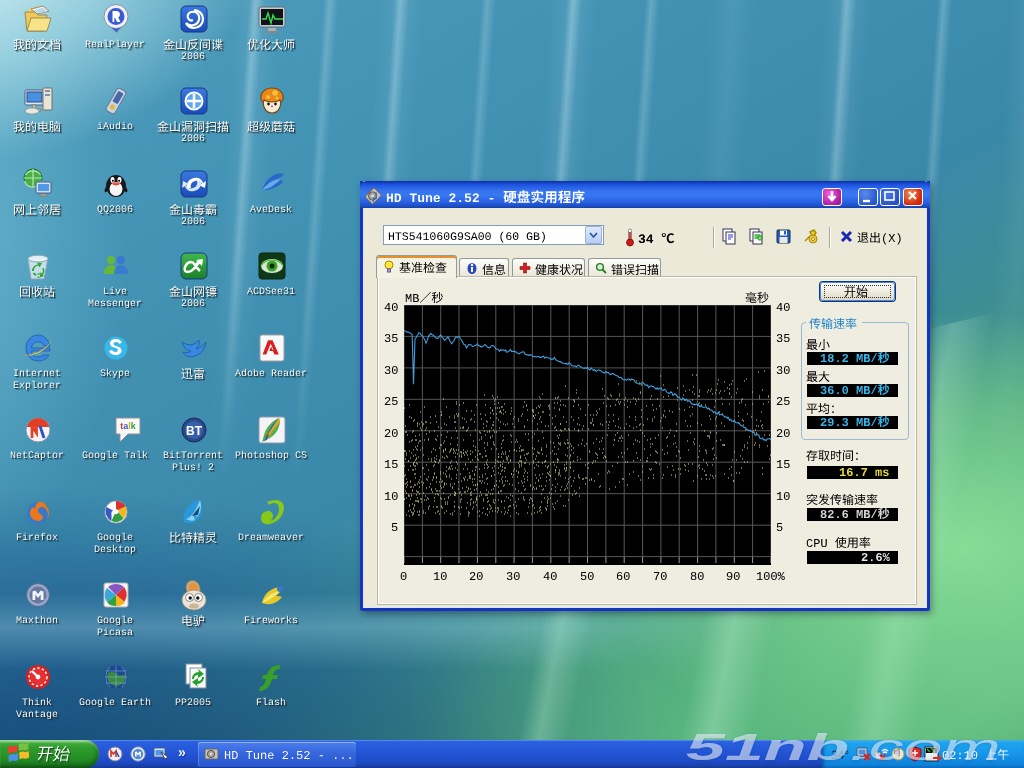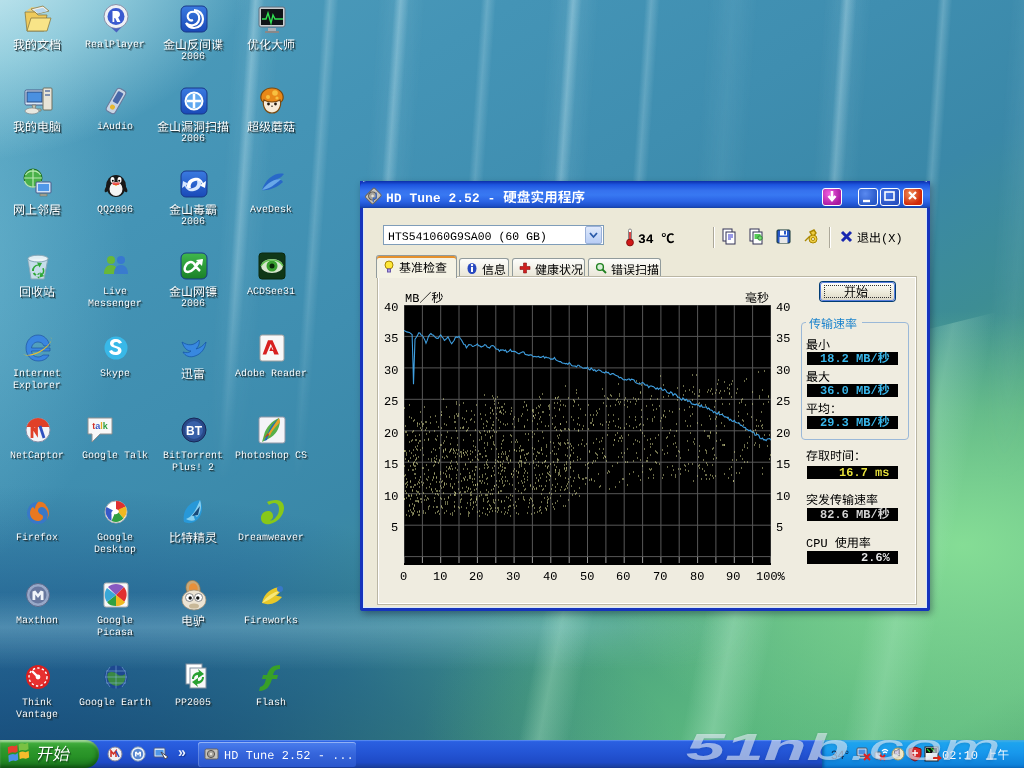--- a/index.html
+++ b/index.html
@@ -416,21 +416,21 @@
 <path d="M18 12l4 12" stroke="#3050c0" stroke-width="2.8"></path>
       </svg></div>
     <div style="position:absolute;left:10px;top:448px;line-height:0"><svg width="56" height="14" viewBox="0 0 56 14">
         <defs>
           <path id="t27" d="M4.1 0 1.5 -5.5Q1.6 -4.7 1.6 -4.3V0H0.8V-6.6H1.9L4.5 -1Q4.4 -1.7 4.4 -2.4V-6.6H5.2V0Z M7.6 -2.5Q7.6 -1.6 8 -1.1Q8.4 -0.6 9 -0.6Q9.5 -0.6 9.9 -0.8Q10.3 -1 10.4 -1.4L11.2 -1.2Q11 -0.5 10.4 -0.2Q9.8 0.1 9 0.1Q7.9 0.1 7.3 -0.6Q6.7 -1.3 6.7 -2.7Q6.7 -4 7.3 -4.7Q7.9 -5.4 9 -5.4Q10.2 -5.4 10.8 -4.7Q11.3 -4 11.3 -2.6V-2.5ZM9 -4.7Q8.4 -4.7 8 -4.3Q7.6 -3.9 7.6 -3.1H10.4Q10.3 -4.7 9 -4.7Z M12.9 -4.6V-5.3H13.8L14 -6.7H14.6V-5.3H16.7V-4.6H14.6V-1.4Q14.6 -1 14.8 -0.8Q15 -0.6 15.5 -0.6Q16.2 -0.6 17 -0.8V-0.1Q16.1 0.1 15.3 0.1Q14.5 0.1 14.1 -0.3Q13.8 -0.6 13.8 -1.3V-4.6Z M19.5 -3.3Q19.5 -2 20 -1.3Q20.4 -0.7 21.2 -0.7Q21.7 -0.7 22.1 -1Q22.5 -1.3 22.8 -2L23.6 -1.7Q22.9 0.1 21.2 0.1Q19.9 0.1 19.2 -0.8Q18.6 -1.7 18.6 -3.3Q18.6 -6.7 21.2 -6.7Q22.8 -6.7 23.4 -5.1L22.6 -4.7Q22.4 -5.3 22.1 -5.6Q21.7 -5.9 21.2 -5.9Q20.3 -5.9 19.9 -5.3Q19.5 -4.7 19.5 -3.3Z M29.4 -0.5Q29.5 -0.5 29.7 -0.6V-0Q29.3 0 29 0Q28.5 0 28.3 -0.2Q28.1 -0.5 28 -1H28Q27.7 -0.4 27.2 -0.2Q26.8 0.1 26.2 0.1Q25.4 0.1 25 -0.3Q24.6 -0.7 24.6 -1.5Q24.6 -3.2 26.8 -3.2L28 -3.2V-3.5Q28 -4.2 27.7 -4.4Q27.5 -4.7 26.9 -4.7Q26.3 -4.7 26.1 -4.5Q25.8 -4.3 25.8 -3.9L24.9 -4Q25.1 -5.4 26.9 -5.4Q27.9 -5.4 28.4 -4.9Q28.9 -4.5 28.9 -3.6V-1.3Q28.9 -0.9 29 -0.7Q29.1 -0.5 29.4 -0.5ZM26.4 -0.6Q26.9 -0.6 27.2 -0.8Q27.6 -1 27.8 -1.4Q28 -1.8 28 -2.2V-2.6L27.1 -2.6Q26.5 -2.6 26.2 -2.5Q25.9 -2.3 25.7 -2.1Q25.6 -1.9 25.6 -1.5Q25.6 -1.1 25.8 -0.8Q26 -0.6 26.4 -0.6Z M35.3 -2.7Q35.3 0.1 33.4 0.1Q32.2 0.1 31.8 -0.8H31.8Q31.8 -0.8 31.8 0V2.1H30.9V-4.2Q30.9 -5 30.9 -5.3H31.7Q31.7 -5.3 31.7 -5.1Q31.8 -5 31.8 -4.8Q31.8 -4.5 31.8 -4.4H31.8Q32 -4.9 32.4 -5.2Q32.8 -5.4 33.4 -5.4Q34.4 -5.4 34.9 -4.7Q35.3 -4.1 35.3 -2.7ZM34.4 -2.7Q34.4 -3.8 34.1 -4.2Q33.8 -4.7 33.2 -4.7Q32.4 -4.7 32.1 -4.2Q31.8 -3.6 31.8 -2.6Q31.8 -1.5 32.1 -1Q32.4 -0.6 33.2 -0.6Q33.8 -0.6 34.1 -1Q34.4 -1.5 34.4 -2.7Z M36.9 -4.6V-5.3H37.8L38 -6.7H38.6V-5.3H40.7V-4.6H38.6V-1.4Q38.6 -1 38.8 -0.8Q39 -0.6 39.5 -0.6Q40.2 -0.6 41 -0.8V-0.1Q40.1 0.1 39.3 0.1Q38.5 0.1 38.1 -0.3Q37.8 -0.6 37.8 -1.3V-4.6Z M47.4 -2.6Q47.4 -1.3 46.8 -0.6Q46.1 0.1 45 0.1Q43.8 0.1 43.2 -0.6Q42.6 -1.3 42.6 -2.6Q42.6 -4 43.3 -4.7Q43.9 -5.4 45 -5.4Q46.2 -5.4 46.8 -4.7Q47.4 -4 47.4 -2.6ZM46.4 -2.6Q46.4 -3.7 46.1 -4.2Q45.8 -4.7 45 -4.7Q44.3 -4.7 43.9 -4.2Q43.6 -3.7 43.6 -2.6Q43.6 -1.6 43.9 -1.1Q44.3 -0.6 45 -0.6Q45.7 -0.6 46.1 -1.1Q46.4 -1.6 46.4 -2.6Z M53.1 -4.5Q52.6 -4.6 52.1 -4.6Q51.3 -4.6 50.8 -4Q50.3 -3.4 50.3 -2.5V0H49.4V-3.4Q49.4 -3.8 49.4 -4.3Q49.3 -4.8 49.2 -5.3H50Q50.2 -4.6 50.3 -4.1H50.3Q50.5 -4.6 50.8 -4.9Q51 -5.1 51.3 -5.3Q51.6 -5.4 52.1 -5.4Q52.6 -5.4 53.1 -5.3Z"></path>
         </defs>
         <use href="#t27" x="2" y="12" fill="#1a2a30" fill-opacity=".38"></use>
         <use href="#t27" x="1" y="11" fill="#1a2a30" fill-opacity=".8"></use>
         <use href="#t27" y="10" fill="#ffffff"></use>
       </svg></div>
-    <div class="abs" style="left:84px;top:414px;width:32px;height:32px;line-height:0"><svg width="32" height="32" viewBox="0 0 32 32">
+    <div class="abs" style="left:112px;top:414px;width:32px;height:32px;line-height:0"><svg width="32" height="32" viewBox="0 0 32 32">
         <path d="M4 4h24v16H16l-8 8v-8H4z" fill="#f8f8f8" stroke="#909090"></path>
 <text x="16" y="15" font-family="Liberation Sans" font-size="9" font-weight="bold" text-anchor="middle" fill="#d03028">t<tspan fill="#3858c8">a</tspan><tspan fill="#e8a820">l</tspan><tspan fill="#30a040">k</tspan></text>
       </svg></div>
     <div style="position:absolute;left:82px;top:448px;line-height:0"><svg width="68" height="14" viewBox="0 0 68 14">
         <defs>
           <path id="t28" d="M5.4 -0.6Q4.3 0.1 3.1 0.1Q1.9 0.1 1.2 -0.8Q0.6 -1.7 0.6 -3.3Q0.6 -5 1.2 -5.9Q1.8 -6.7 3.1 -6.7Q4.8 -6.7 5.4 -5.1L4.6 -4.8Q4.2 -5.9 3.1 -5.9Q2.3 -5.9 1.9 -5.3Q1.5 -4.7 1.5 -3.3Q1.5 -0.7 3.2 -0.7Q3.5 -0.7 3.9 -0.8Q4.2 -0.9 4.5 -1V-2.7H3V-3.4H5.4Z M11.4 -2.6Q11.4 -1.3 10.7 -0.6Q10.1 0.1 9 0.1Q7.8 0.1 7.2 -0.6Q6.6 -1.3 6.6 -2.6Q6.6 -4 7.3 -4.7Q7.9 -5.4 9 -5.4Q10.2 -5.4 10.8 -4.7Q11.4 -4 11.4 -2.6ZM10.4 -2.6Q10.4 -3.7 10.1 -4.2Q9.8 -4.7 9 -4.7Q8.3 -4.7 7.9 -4.2Q7.6 -3.7 7.6 -2.6Q7.6 -1.6 7.9 -1.1Q8.3 -0.6 9 -0.6Q9.7 -0.6 10.1 -1.1Q10.4 -1.6 10.4 -2.6Z M17.4 -2.6Q17.4 -1.3 16.7 -0.6Q16.1 0.1 15 0.1Q13.8 0.1 13.2 -0.6Q12.6 -1.3 12.6 -2.6Q12.6 -4 13.3 -4.7Q13.9 -5.4 15 -5.4Q16.2 -5.4 16.8 -4.7Q17.4 -4 17.4 -2.6ZM16.4 -2.6Q16.4 -3.7 16.1 -4.2Q15.8 -4.7 15 -4.7Q14.3 -4.7 13.9 -4.2Q13.6 -3.7 13.6 -2.6Q13.6 -1.6 13.9 -1.1Q14.3 -0.6 15 -0.6Q15.7 -0.6 16.1 -1.1Q16.4 -1.6 16.4 -2.6Z M21 2.1Q20.2 2.1 19.7 1.7Q19.2 1.4 19.1 0.8L20 0.6Q20 1 20.3 1.2Q20.6 1.4 21 1.4Q22.2 1.4 22.2 -0.1V-1.1H22.2Q22 -0.6 21.6 -0.3Q21.1 -0.1 20.6 -0.1Q19.6 -0.1 19.1 -0.7Q18.7 -1.3 18.7 -2.7Q18.7 -4.1 19.2 -4.7Q19.7 -5.4 20.7 -5.4Q21.2 -5.4 21.6 -5.1Q22 -4.9 22.2 -4.4H22.3Q22.3 -4.5 22.3 -4.9Q22.3 -5.2 22.3 -5.3H23.1Q23.1 -5 23.1 -4.2V-0.2Q23.1 1 22.6 1.5Q22.1 2.1 21 2.1ZM22.2 -2.7Q22.2 -3.6 21.9 -4.2Q21.5 -4.7 20.9 -4.7Q20.2 -4.7 19.9 -4.2Q19.6 -3.8 19.6 -2.7Q19.6 -2 19.7 -1.5Q19.9 -1.1 20.1 -0.9Q20.4 -0.7 20.9 -0.7Q21.3 -0.7 21.6 -0.9Q21.9 -1.2 22.1 -1.6Q22.2 -2.1 22.2 -2.7Z M28.1 -0.7 29.5 -0.7V0L27.6 -0Q27.1 -0.1 26.8 -0.5Q26.7 -0.6 26.7 -1.3V-6.6H25.3V-7.2H27.6V-1.2Q27.6 -0.9 27.7 -0.8Q27.8 -0.7 28.1 -0.7ZM28.1 -0.7ZM27.6 -1.2ZM27.7 0ZM26.7 -0.7V-1.3Z M31.6 -2.5Q31.6 -1.6 32 -1.1Q32.4 -0.6 33 -0.6Q33.5 -0.6 33.9 -0.8Q34.3 -1 34.4 -1.4L35.2 -1.2Q35 -0.5 34.4 -0.2Q33.8 0.1 33 0.1Q31.9 0.1 31.3 -0.6Q30.7 -1.3 30.7 -2.7Q30.7 -4 31.3 -4.7Q31.9 -5.4 33 -5.4Q34.2 -5.4 34.8 -4.7Q35.3 -4 35.3 -2.6V-2.5ZM33 -4.7Q32.4 -4.7 32 -4.3Q31.6 -3.9 31.6 -3.1H34.4Q34.3 -4.7 33 -4.7Z M45.5 -5.8V0H44.6V-5.8H42.4V-6.6H47.7V-5.8Z M53.4 -0.5Q53.5 -0.5 53.7 -0.6V-0Q53.4 0 53 0Q52.5 0 52.3 -0.2Q52.1 -0.5 52.1 -1H52Q51.7 -0.4 51.3 -0.2Q50.8 0.1 50.2 0.1Q49.4 0.1 49.1 -0.3Q48.7 -0.7 48.7 -1.5Q48.7 -3.2 50.9 -3.2L52 -3.2V-3.5Q52 -4.2 51.8 -4.4Q51.5 -4.7 50.9 -4.7Q50.4 -4.7 50.1 -4.5Q49.9 -4.3 49.8 -3.9L48.9 -4Q49.1 -5.4 51 -5.4Q51.9 -5.4 52.4 -4.9Q52.9 -4.5 52.9 -3.6V-1.3Q52.9 -0.9 53 -0.7Q53.1 -0.5 53.4 -0.5ZM50.4 -0.6Q50.9 -0.6 51.3 -0.8Q51.6 -1 51.8 -1.4Q52 -1.8 52 -2.2V-2.6L51.1 -2.6Q50.5 -2.6 50.2 -2.5Q49.9 -2.3 49.8 -2.1Q49.6 -1.9 49.6 -1.5Q49.6 -1.1 49.8 -0.8Q50 -0.6 50.4 -0.6Z M58.1 -0.7 59.5 -0.7V0L57.7 -0Q57.1 -0.1 56.9 -0.5Q56.8 -0.6 56.8 -1.3V-6.6H55.3V-7.2H57.6V-1.2Q57.6 -0.9 57.8 -0.8Q57.9 -0.7 58.1 -0.7ZM58.1 -0.7ZM57.6 -1.2ZM57.7 0ZM56.8 -0.7V-1.3Z M64.5 0 62.7 -2.4 62.1 -2V0H61.2V-7.2H62.1V-2.7L64.4 -5.3H65.4L63.3 -3L65.5 0Z"></path>
         </defs>
         <use href="#t28" x="2" y="12" fill="#1a2a30" fill-opacity=".38"></use>
         <use href="#t28" x="1" y="11" fill="#1a2a30" fill-opacity=".8"></use>
         <use href="#t28" y="10" fill="#ffffff"></use>

